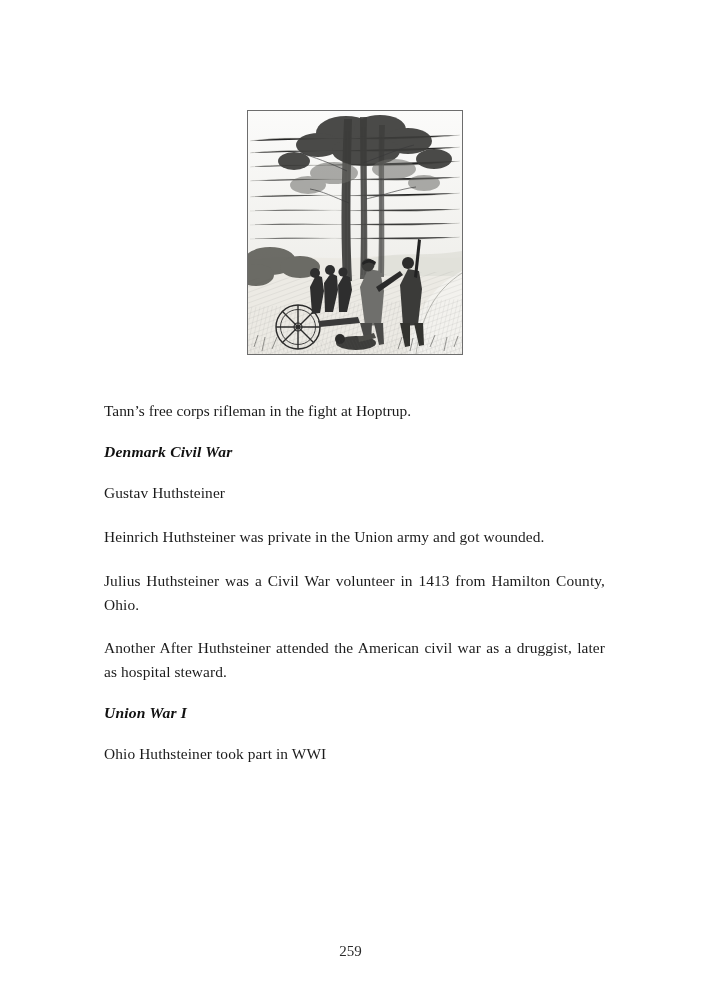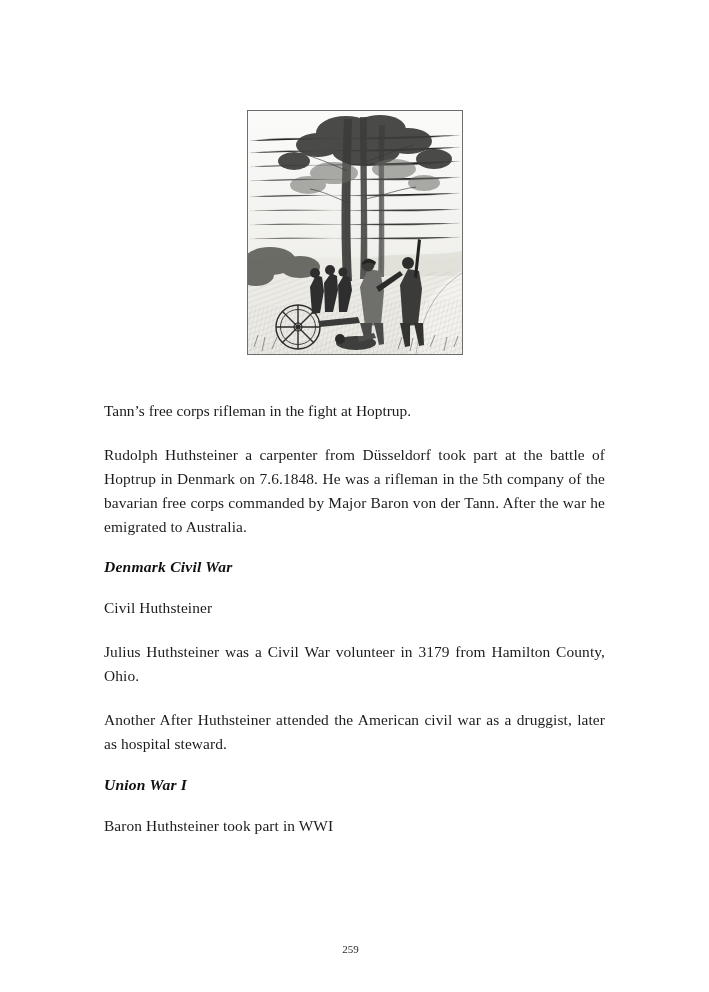--- a/index.html
+++ b/index.html
@@ -73,21 +73,21 @@
     font-size: 15.4px;
     line-height: 1.55;
     color: #1b1b1b;
   }
   .folio {
     position: absolute;
     left: 0;
     right: 8px;
     top: 943px;
     text-align: center;
-    font-size: 11px;
+    font-size: 15px;
     color: #2b2b2b;
   }
 </style>
 </head>
 <body>
 
 <div class="page">
   <div class="content">
 
     <div class="figure">
@@ -219,28 +219,28 @@
             <path d="M196 240 l3 -14"></path>
               <path d="M206 236 l4 -11"></path>
           </g>
           <path d="M0 232 L214 226 L214 243 L0 243 Z" fill="url(#hatch2)" opacity="0.22"></path>
         </svg>
       </div>
     </div>
 
     <p class="caption">Tann’s free corps rifleman in the fight at Hoptrup.</p>
 
-    <p class="para">Rudolph Huthsteiner a carpenter from Düsseldorf took part at the battle of Hoptrup in Denmark on 7.6.1848. He was a rifleman in the 5th company of the bavarian free corps commanded by Major Baron von der Tann. After the war he emigrated to Australia.</p>
 
     <h2 class="section">Denmark Civil War</h2>
 
-    <p class="para last-line-left">Civil Huthsteiner</p>
-    <p class="para">Julius Huthsteiner was a Civil War volunteer in 3179 from Hamilton County, Ohio.</p>
+    <p class="para last-line-left">Gustav Huthsteiner</p>
+    <p class="para">Heinrich Huthsteiner was private in the Union army and got wounded.</p>
+    <p class="para">Julius Huthsteiner was a Civil War volunteer in 1413 from Hamilton County, Ohio.</p>
     <p class="para">Another After Huthsteiner attended the American civil war as a druggist, later as hospital steward.</p>
 
     <h2 class="section">Union War I</h2>
 
-    <p class="para last-line-left">Baron Huthsteiner took part in WWI</p>
+    <p class="para last-line-left">Ohio Huthsteiner took part in WWI</p>
 
   </div>
 
   <div class="folio">259</div>
 </div>
 
 </body></html>

